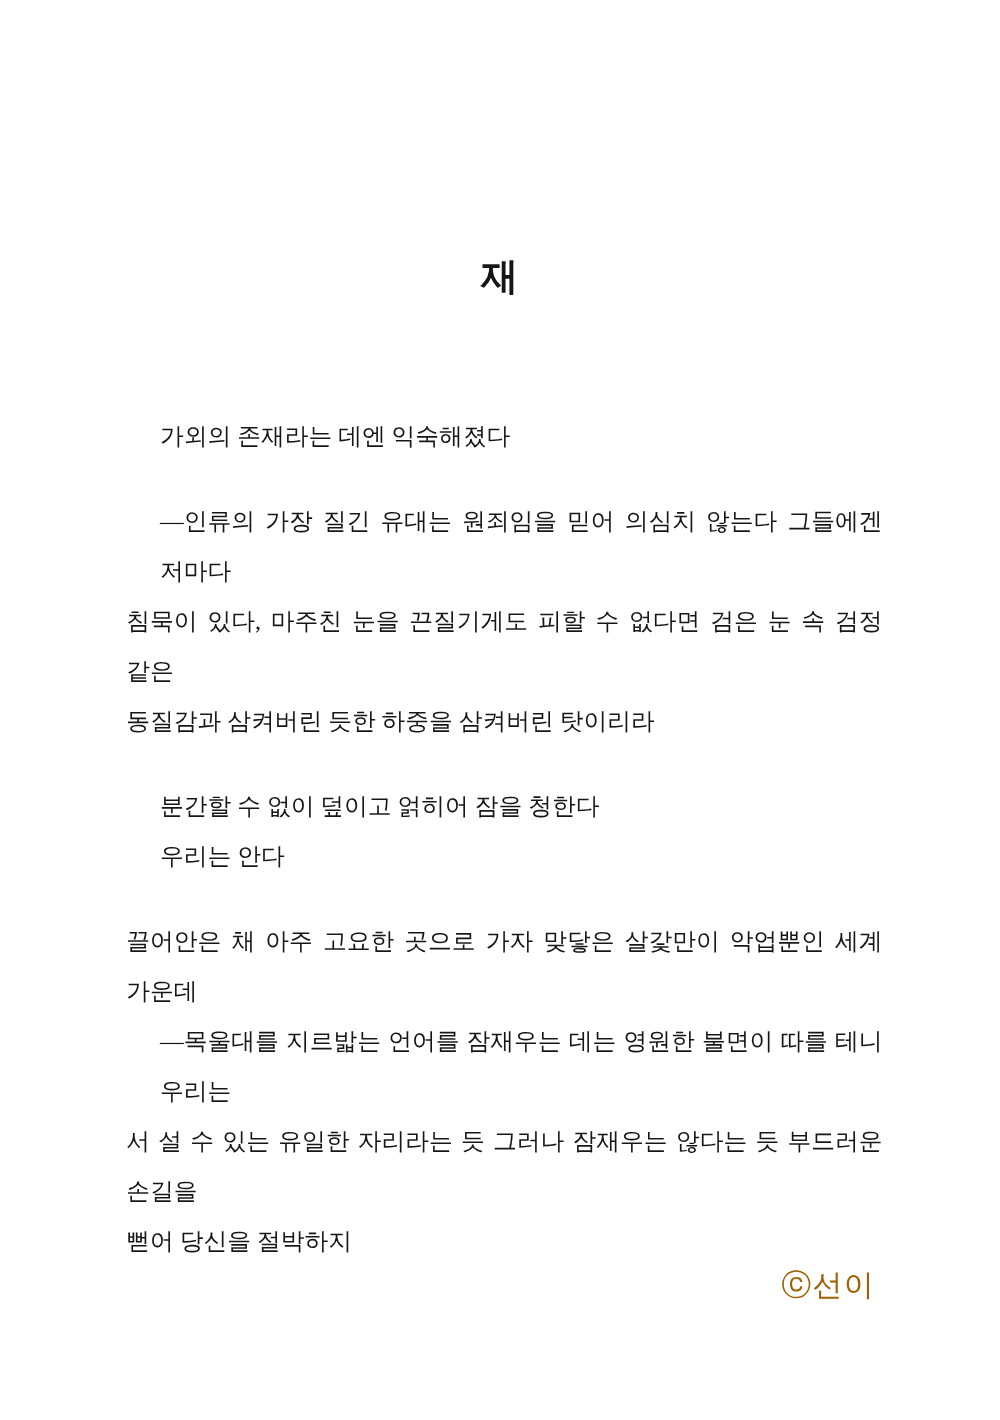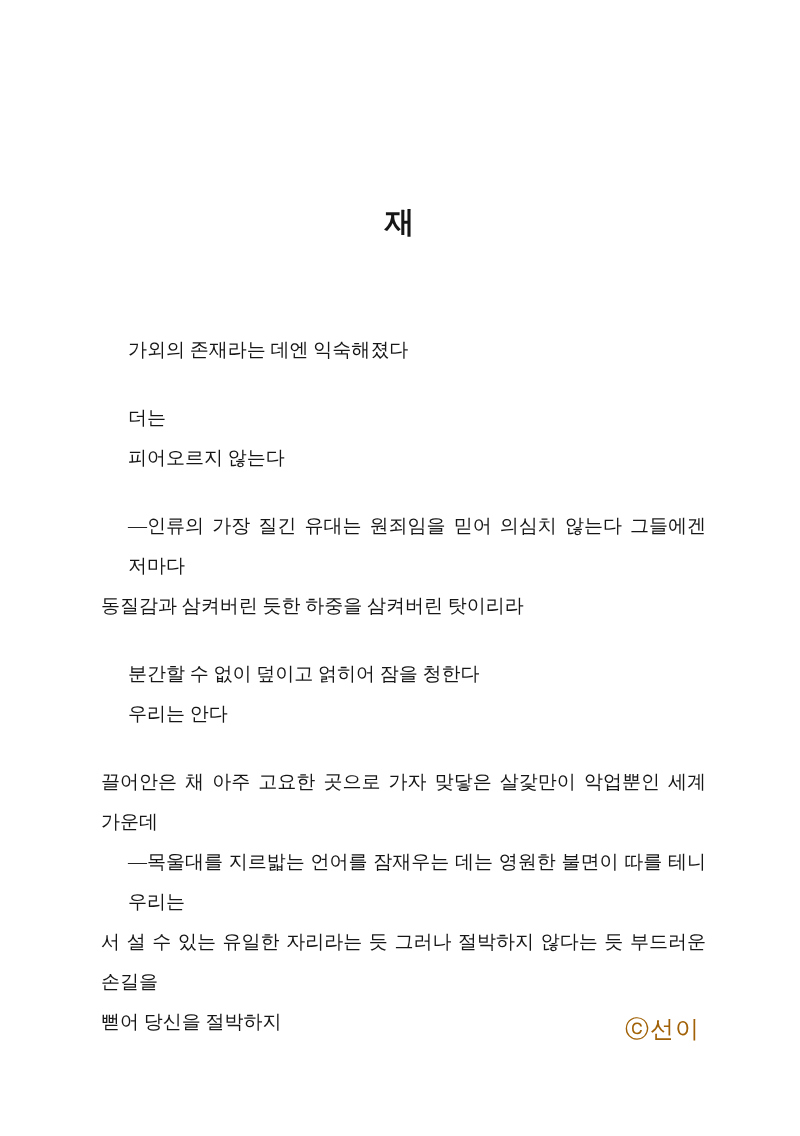--- a/index.html
+++ b/index.html
@@ -62,33 +62,30 @@
 <body>
 
 <div class="page" style="color: rgb(22, 22, 22); background: rgb(255, 255, 255);">
   <h1 class="poem-title">재</h1>
 
   <div class="poem-body">
       <div class="stanza">
         <div class="line indent">가외의 존재라는 데엔 익숙해졌다</div>
       </div>
       <div class="stanza">
-        <div class="line indent">더는</div>
-        <div class="line indent">피어오르지 않는다</div>
-      </div>
-      <div class="stanza">
         <div class="line indent justify">—인류의 가장 질긴 유대는 원죄임을 믿어 의심치 않는다 그들에겐 저마다</div>
+        <div class="line justify">침묵이 있다, 마주친 눈을 끈질기게도 피할 수 없다면 검은 눈 속 검정 같은</div>
         <div class="line">동질감과 삼켜버린 듯한 하중을 삼켜버린 탓이리라</div>
       </div>
       <div class="stanza">
         <div class="line indent">분간할 수 없이 덮이고 얽히어 잠을 청한다</div>
         <div class="line indent">우리는 안다</div>
       </div>
       <div class="stanza">
         <div class="line justify">끌어안은 채 아주 고요한 곳으로 가자 맞닿은 살갗만이 악업뿐인 세계 가운데</div>
         <div class="line indent justify">—목울대를 지르밟는 언어를 잠재우는 데는 영원한 불면이 따를 테니 우리는</div>
-        <div class="line justify">서 설 수 있는 유일한 자리라는 듯 그러나 절박하지 않다는 듯 부드러운 손길을</div>
+        <div class="line justify">서 설 수 있는 유일한 자리라는 듯 그러나 잠재우는 않다는 듯 부드러운 손길을</div>
         <div class="line">뻗어 당신을 절박하지</div>
       </div>
     </div>
 
   <div class="watermark" style="color: #a16207;">ⓒ선이</div>
 </div>
 
 </body></html>

